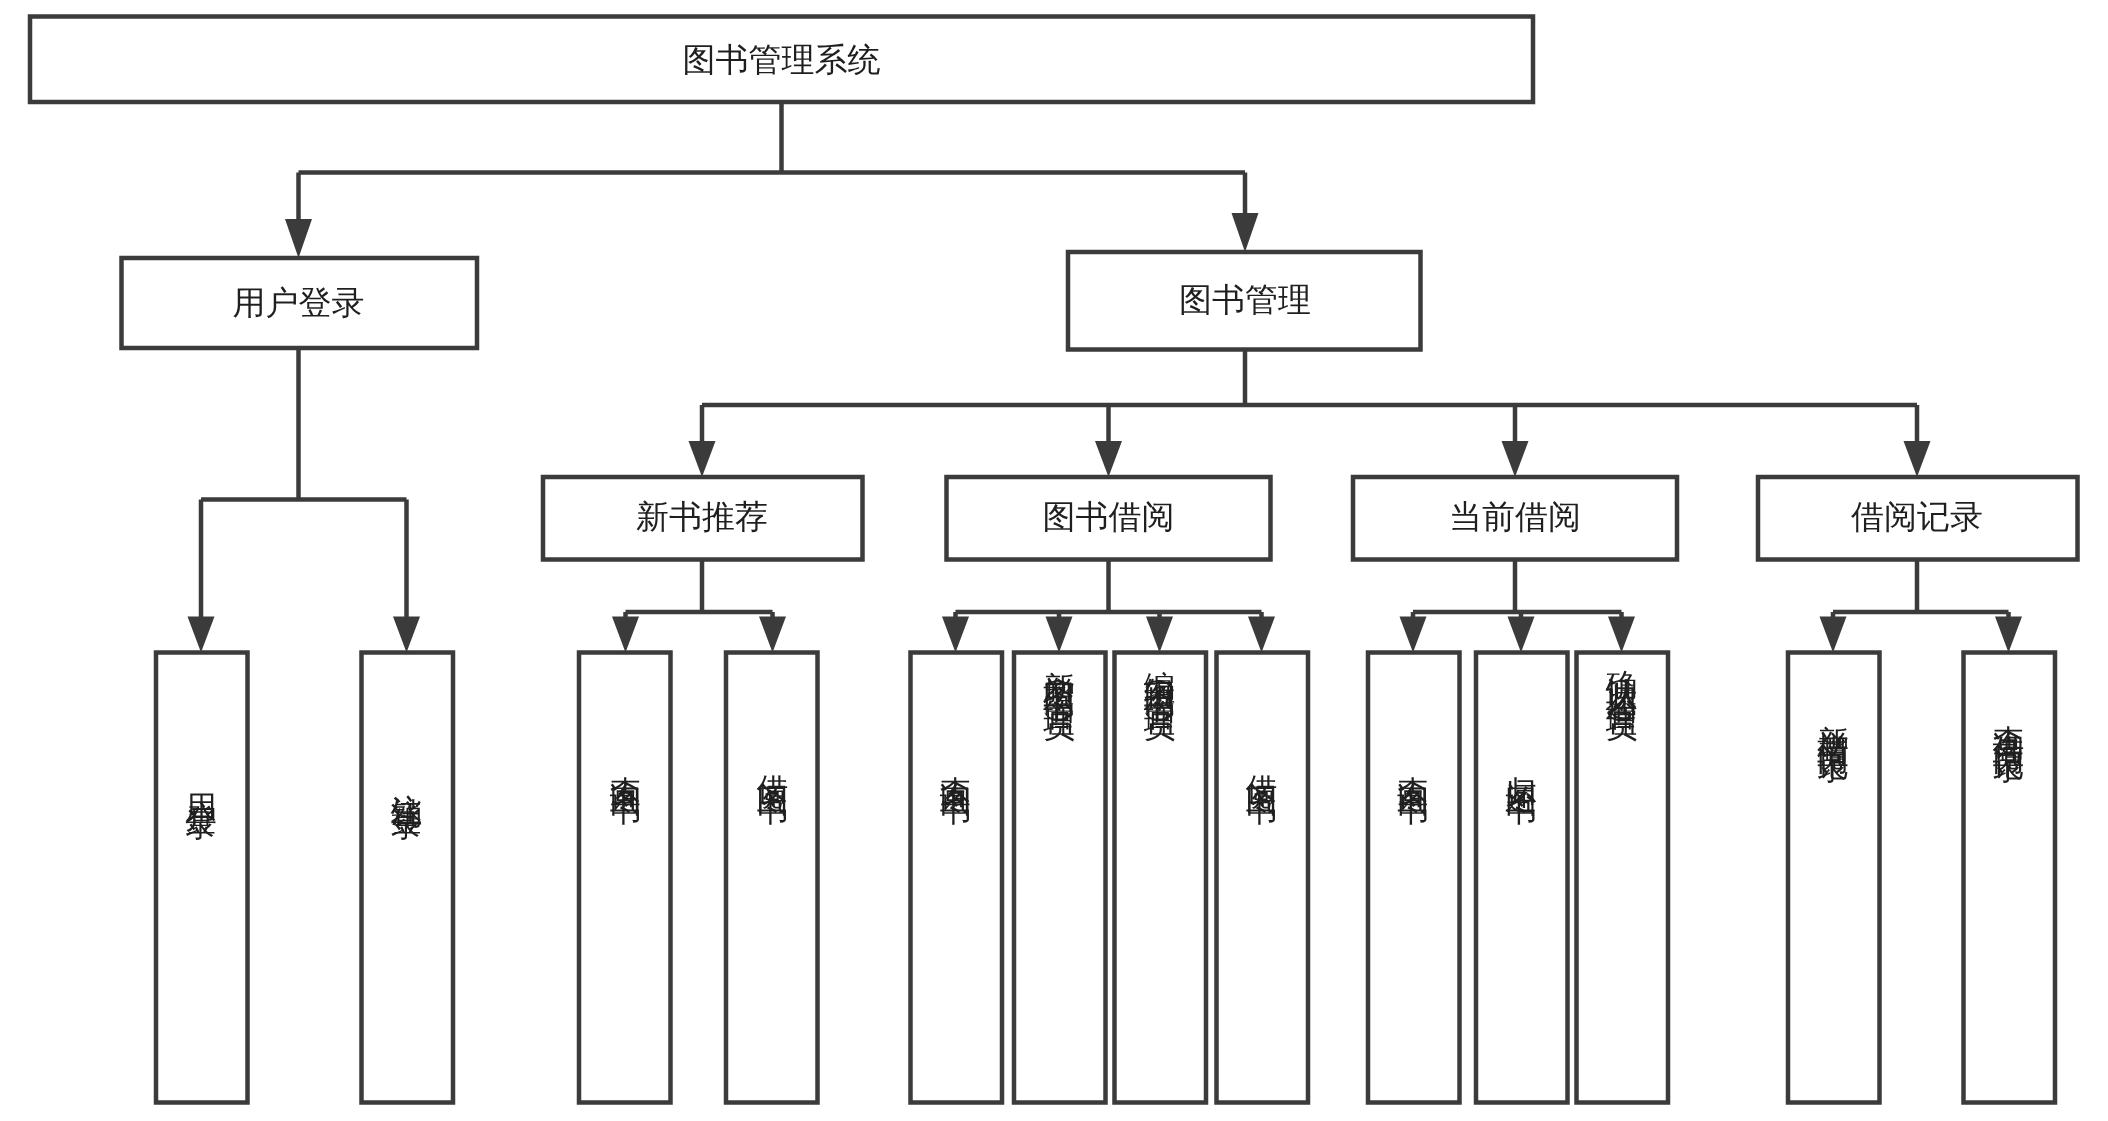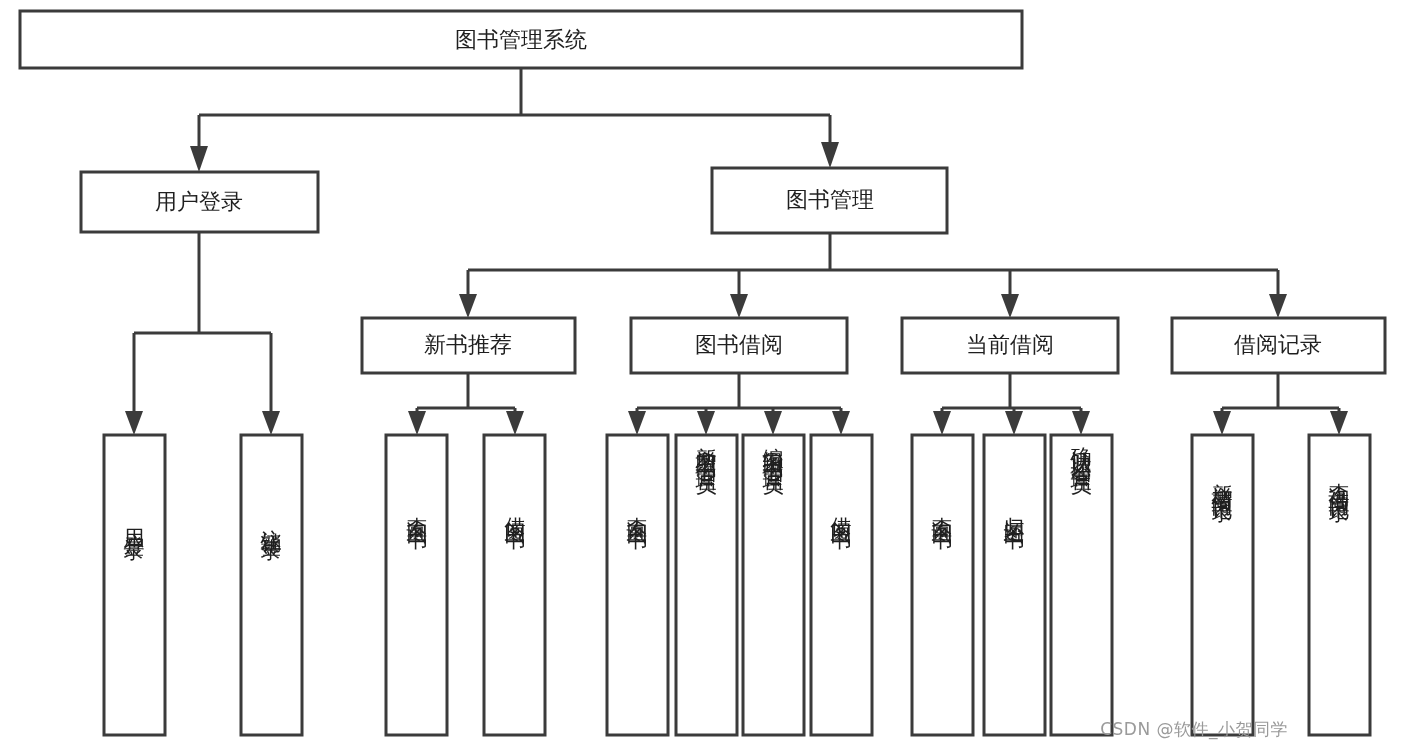--- a/index.html
+++ b/index.html
@@ -12,20 +12,21 @@
     width: 1405px;
     height: 747px;
     overflow: hidden;
     font-family: "DejaVu Sans", "Liberation Sans", sans-serif;
   }
   #diagram-root {
     position: relative;
     width: 1296px;
     height: 747px;
     background: #ffffff;
+    padding-left: 48px;
   }
   svg#chart-svg {
     position: absolute;
     left: 0;
     top: 0;
     width: 1405px;
     height: 747px;
     display: block;
   }
   .node-box {
@@ -224,15 +225,14 @@
       <rect class="node-box" x="1192" y="435" width="61" height="300"></rect>
       <text class="node-label-v" x="1222" y="478" text-anchor="middle">新增借阅记录</text>
     </g>
     <g>
       <rect class="node-box" x="1309" y="435" width="61" height="300"></rect>
       <text class="node-label-v" x="1339" y="478" text-anchor="middle">查询借阅记录</text>
     </g>
 
   </svg>
 
-  <div class="watermark-text">CSDN @软件_小贺同学</div>
 
 </div>
 
 </body></html>

